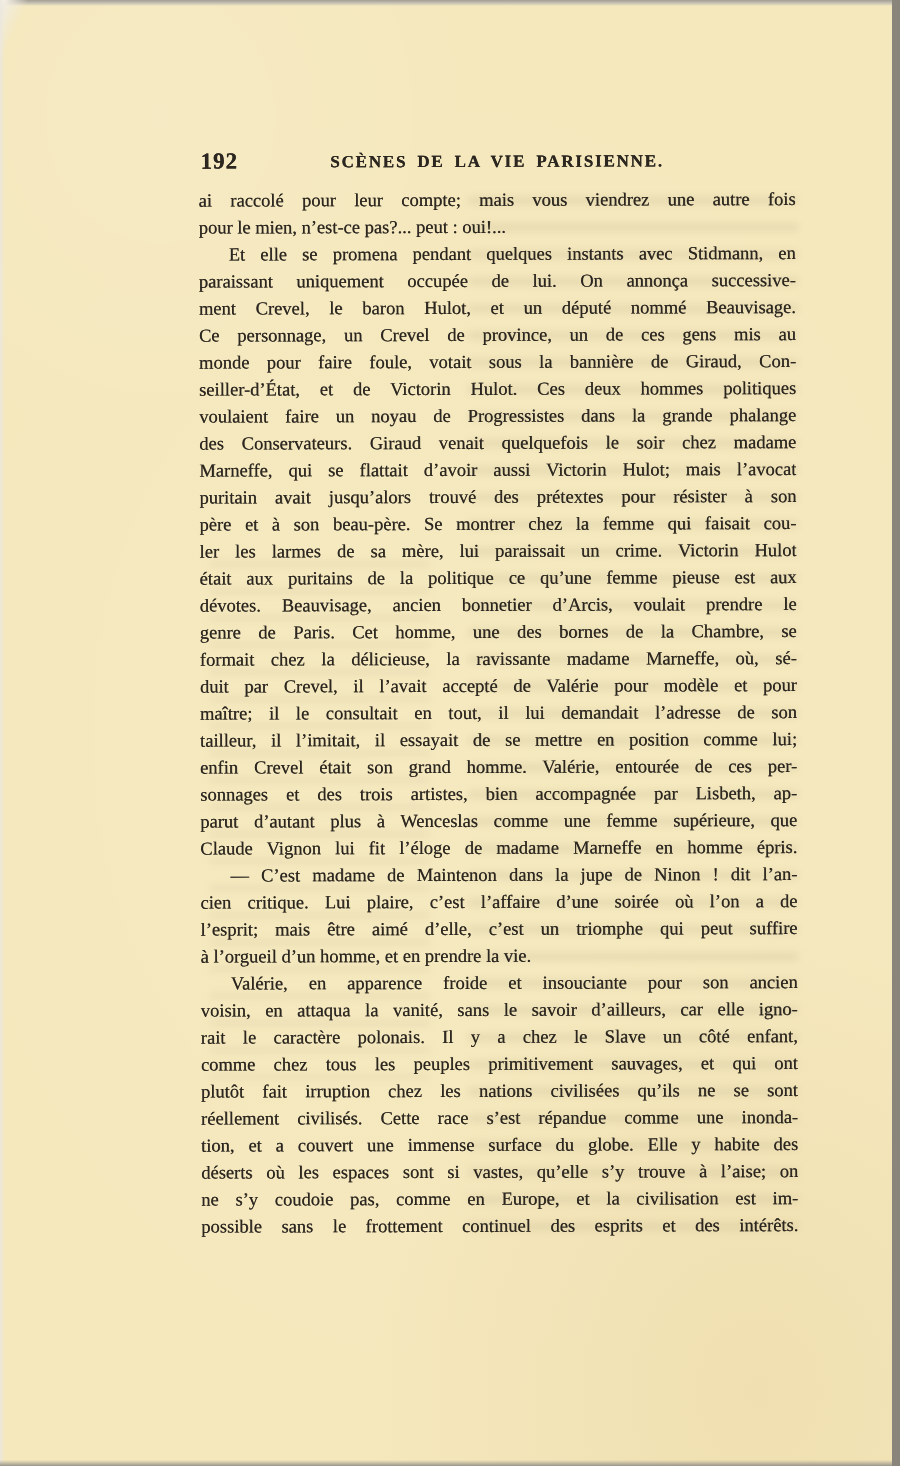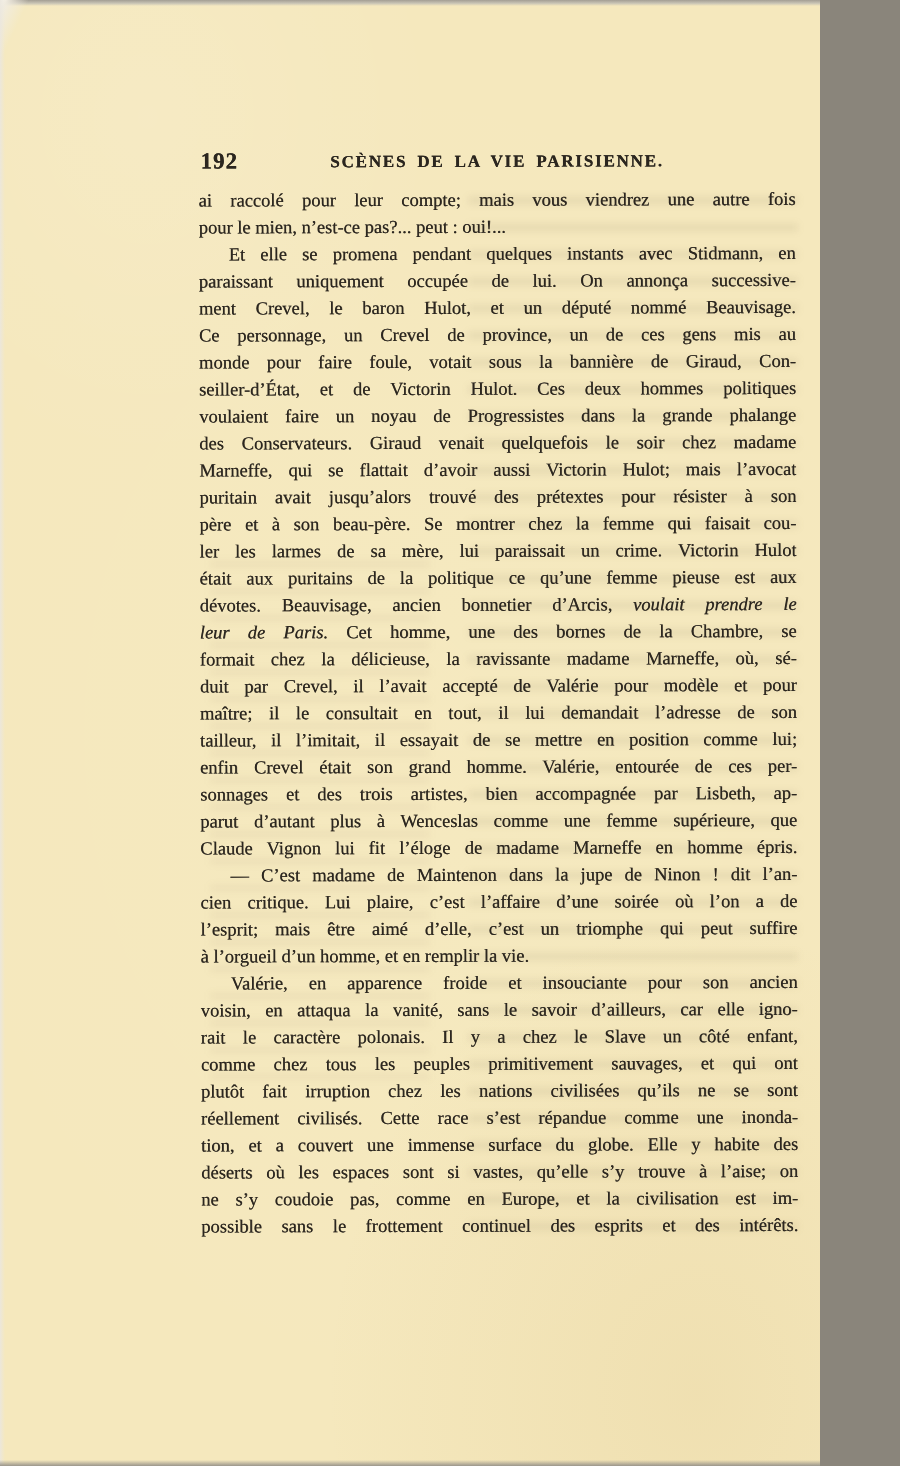--- a/index.html
+++ b/index.html
@@ -1,18 +1,18 @@
 <!DOCTYPE html>
 <html><head>
 <meta charset="utf-8">
 <title>192 — Scènes de la vie parisienne</title>
 <style>
   html,body{margin:0;padding:0;background:#8a857b;}
   .scan{
-    position:relative;width:820px;height:1466px;overflow:hidden;
+    position:relative;width:892px;height:1466px;overflow:hidden;
     font-family:"Liberation Serif","DejaVu Serif",serif;
     background:
       radial-gradient(ellipse 60% 40% at 18% 8%, rgba(255,255,255,0.10), transparent 60%),
       radial-gradient(ellipse 70% 50% at 85% 95%, rgba(190,150,70,0.10), transparent 65%),
       radial-gradient(ellipse 90% 70% at 50% 50%, rgba(255,250,230,0.06), transparent 70%),
       #f5e8bd;
   }
   
   .edge-top{position:absolute;top:0;left:0;right:0;height:6px;
     background:linear-gradient(to bottom,#a39e93 0,#c9c4b5 55%,rgba(201,196,181,0) 100%);}
@@ -39,21 +39,21 @@
   .pagenum{position:absolute;left:2px;top:2px;font-size:23px;font-weight:bold;
     letter-spacing:1px;text-shadow:0.3px 0 0 currentColor;}
   .running-title{position:absolute;left:0;right:0;top:6px;text-align:center;
     font-size:17px;font-weight:bold;letter-spacing:1.8px;word-spacing:4px;
     text-shadow:0.3px 0 0 currentColor;}
   .textblock{position:absolute;top:187px;left:200px;width:597px;color:#2b261f;
     font-size:18.5px;line-height:27px;text-shadow:0.3px 0 0 rgba(43,38,31,0.75);}
   .line{text-align:justify;height:27px;overflow:hidden;}
   .line.fill{text-align-last:justify;}
   .line.indent{padding-left:30px;}
-  .it{font-style:italic;}
+  .it{}
 </style>
 </head>
 <body>
 
 <div class="scan">
   <div class="ghost"></div>
   <div class="ghost2"></div>
 
   <div class="tilt">
     <div class="header-row">
@@ -70,33 +70,33 @@
         <div class="line fill"><span>monde pour faire foule, votait sous la bannière de Giraud, Con-</span></div>
         <div class="line fill"><span>seiller-d’État, et de Victorin Hulot. Ces deux hommes politiques</span></div>
         <div class="line fill"><span>voulaient faire un noyau de Progressistes dans la grande phalange</span></div>
         <div class="line fill"><span>des Conservateurs. Giraud venait quelquefois le soir chez madame</span></div>
         <div class="line fill"><span>Marneffe, qui se flattait d’avoir aussi Victorin Hulot; mais l’avocat</span></div>
         <div class="line fill"><span>puritain avait jusqu’alors trouvé des prétextes pour résister à son</span></div>
         <div class="line fill"><span>père et à son beau-père. Se montrer chez la femme qui faisait cou-</span></div>
         <div class="line fill"><span>ler les larmes de sa mère, lui paraissait un crime. Victorin Hulot</span></div>
         <div class="line fill"><span>était aux puritains de la politique ce qu’une femme pieuse est aux</span></div>
         <div class="line fill"><span>dévotes. Beauvisage, ancien bonnetier d’Arcis, </span><span class="it">voulait prendre le</span></div>
-        <div class="line fill"><span class="it">leur de Paris.</span><span> Cet homme, une des bornes de la Chambre, se</span></div>
+        <div class="line fill"><span class="it">genre de Paris.</span><span> Cet homme, une des bornes de la Chambre, se</span></div>
         <div class="line fill"><span>formait chez la délicieuse, la ravissante madame Marneffe, où, sé-</span></div>
         <div class="line fill"><span>duit par Crevel, il l’avait accepté de Valérie pour modèle et pour</span></div>
         <div class="line fill"><span>maître; il le consultait en tout, il lui demandait l’adresse de son</span></div>
         <div class="line fill"><span>tailleur, il l’imitait, il essayait de se mettre en position comme lui;</span></div>
         <div class="line fill"><span>enfin Crevel était son grand homme. Valérie, entourée de ces per-</span></div>
         <div class="line fill"><span>sonnages et des trois artistes, bien accompagnée par Lisbeth, ap-</span></div>
         <div class="line fill"><span>parut d’autant plus à Wenceslas comme une femme supérieure, que</span></div>
         <div class="line fill"><span>Claude Vignon lui fit l’éloge de madame Marneffe en homme épris.</span></div>
         <div class="line fill indent"><span>— C’est madame de Maintenon dans la jupe de Ninon ! dit l’an-</span></div>
         <div class="line fill"><span>cien critique. Lui plaire, c’est l’affaire d’une soirée où l’on a de</span></div>
         <div class="line fill"><span>l’esprit; mais être aimé d’elle, c’est un triomphe qui peut suffire</span></div>
-        <div class="line"><span>à l’orgueil d’un homme, et en remplir la vie.</span></div>
+        <div class="line"><span>à l’orgueil d’un homme, et en prendre la vie.</span></div>
         <div class="line fill indent"><span>Valérie, en apparence froide et insouciante pour son ancien</span></div>
         <div class="line fill"><span>voisin, en attaqua la vanité, sans le savoir d’ailleurs, car elle igno-</span></div>
         <div class="line fill"><span>rait le caractère polonais. Il y a chez le Slave un côté enfant,</span></div>
         <div class="line fill"><span>comme chez tous les peuples primitivement sauvages, et qui ont</span></div>
         <div class="line fill"><span>plutôt fait irruption chez les nations civilisées qu’ils ne se sont</span></div>
         <div class="line fill"><span>réellement civilisés. Cette race s’est répandue comme une inonda-</span></div>
         <div class="line fill"><span>tion, et a couvert une immense surface du globe. Elle y habite des</span></div>
         <div class="line fill"><span>déserts où les espaces sont si vastes, qu’elle s’y trouve à l’aise; on</span></div>
         <div class="line fill"><span>ne s’y coudoie pas, comme en Europe, et la civilisation est im-</span></div>
         <div class="line fill"><span>possible sans le frottement continuel des esprits et des intérêts.</span></div>

